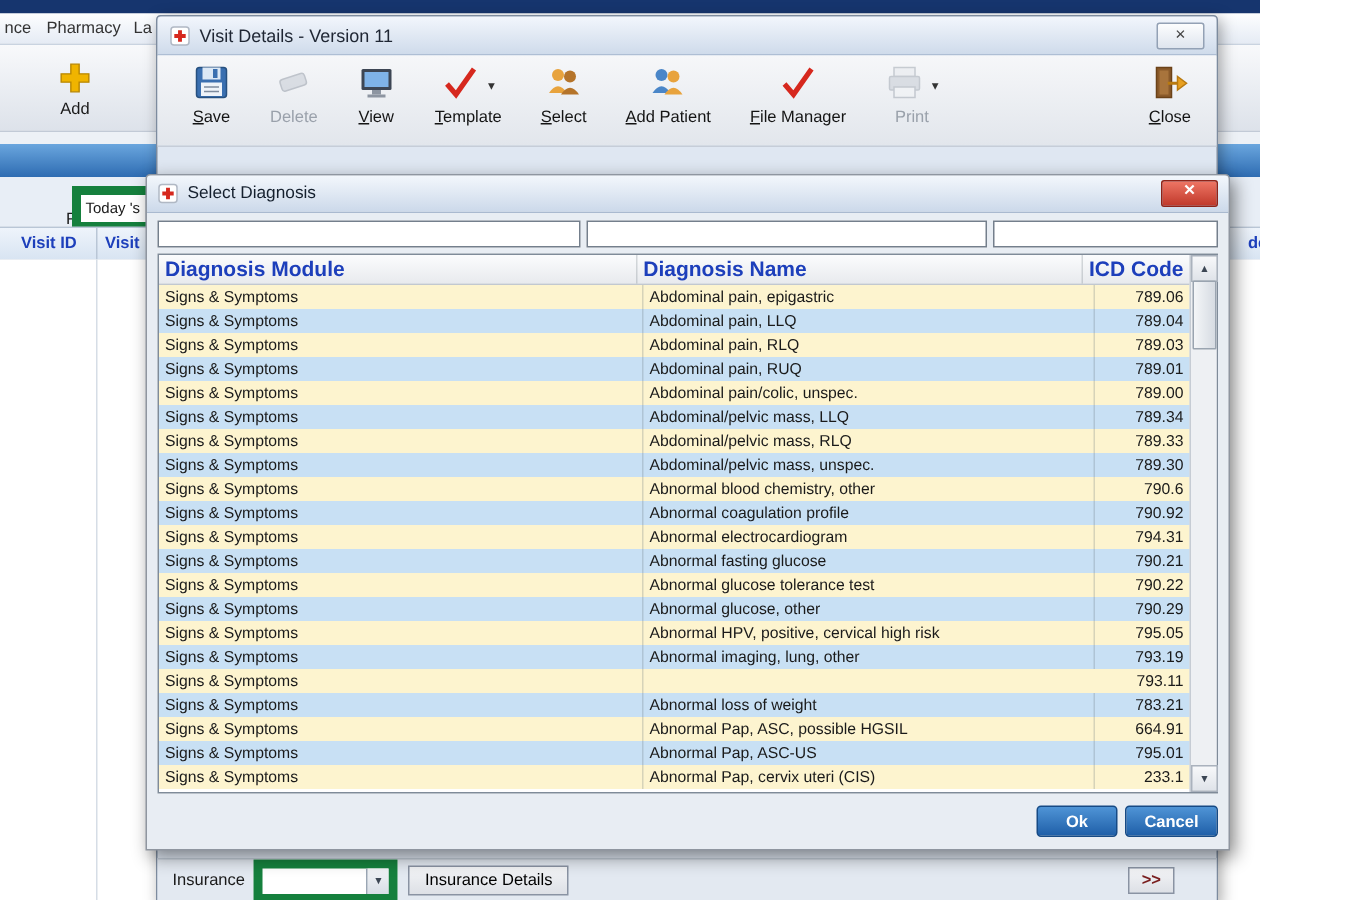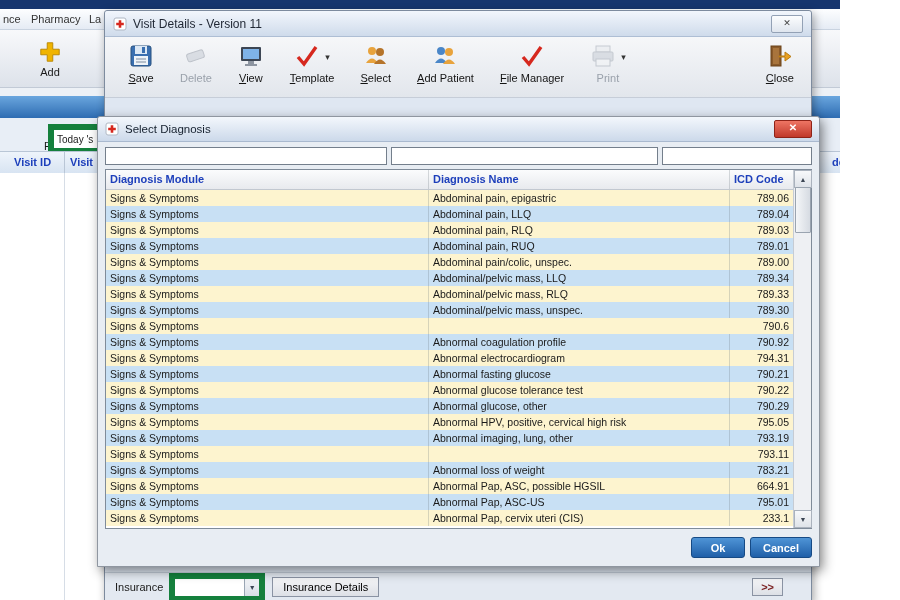--- a/index.html
+++ b/index.html
@@ -67,21 +67,21 @@
   .dlg-close{margin-left:auto;width:36px;height:16px;background:linear-gradient(#ee7564,#c0392b);
     border:1px solid #8e2318;border-radius:2px;color:#fff;text-align:center;line-height:14px;
     font-size:10px;font-weight:bold;}
   .dlg-body{padding:5px 7px 0 7px;}
   .search-row{display:flex;gap:4px;margin-bottom:4px;}
   .search-input{height:16px;border:1px solid #747f8c;background:#fff;font-family:inherit;font-size:11px;padding:0 3px;}
   .si-1{width:308px;}.si-2{width:292px;}.si-3{flex:1;}
   .grid{position:relative;border:1px solid #7f8b99;background:#fff;height:358px;}
   .grid-header{display:flex;height:19px;line-height:19px;margin-right:17px;
     background:linear-gradient(#fbfcfd,#e8eaee);border-bottom:1px solid #c2c8d0;
-    color:#1d3fbb;font-weight:bold;font-size:11px;}
+    color:#1d3fbb;font-weight:bold;font-size:14px;}
   .grid-body{height:339px;overflow:hidden;margin-right:17px;}
   .grid-row{display:flex;height:16px;line-height:16px;font-size:10.5px;}
   .row-yellow{background:#fdf4cf;}
   .row-blue{background:#c8e0f4;}
   .cell-module{width:318px;padding-left:4px;border-right:1px solid rgba(100,110,120,.25);
     white-space:nowrap;overflow:hidden;}
   .cell-name{width:296px;padding-left:4px;border-right:1px solid rgba(100,110,120,.25);
     white-space:nowrap;overflow:hidden;}
   .cell-icd{flex:1;text-align:right;padding-right:5px;white-space:nowrap;}
   .gh-icd{text-align:left;padding-left:4px;}
@@ -360,20 +360,21 @@
               <div class="cell-name">Abdominal/pelvic mass, RLQ</div>
               <div class="cell-icd">789.33</div>
             </div>
             <div class="grid-row row-blue">
               <div class="cell-module">Signs &amp; Symptoms</div>
               <div class="cell-name">Abdominal/pelvic mass, unspec.</div>
               <div class="cell-icd">789.30</div>
             </div>
             <div class="grid-row row-yellow">
               <div class="cell-module">Signs &amp; Symptoms</div>
+              <div class="cell-name">Abnormal blood chemistry, other</div>
               <div class="cell-icd">790.6</div>
             </div>
             <div class="grid-row row-blue">
               <div class="cell-module">Signs &amp; Symptoms</div>
               <div class="cell-name">Abnormal coagulation profile</div>
               <div class="cell-icd">790.92</div>
             </div>
             <div class="grid-row row-yellow">
               <div class="cell-module">Signs &amp; Symptoms</div>
               <div class="cell-name">Abnormal electrocardiogram</div>

